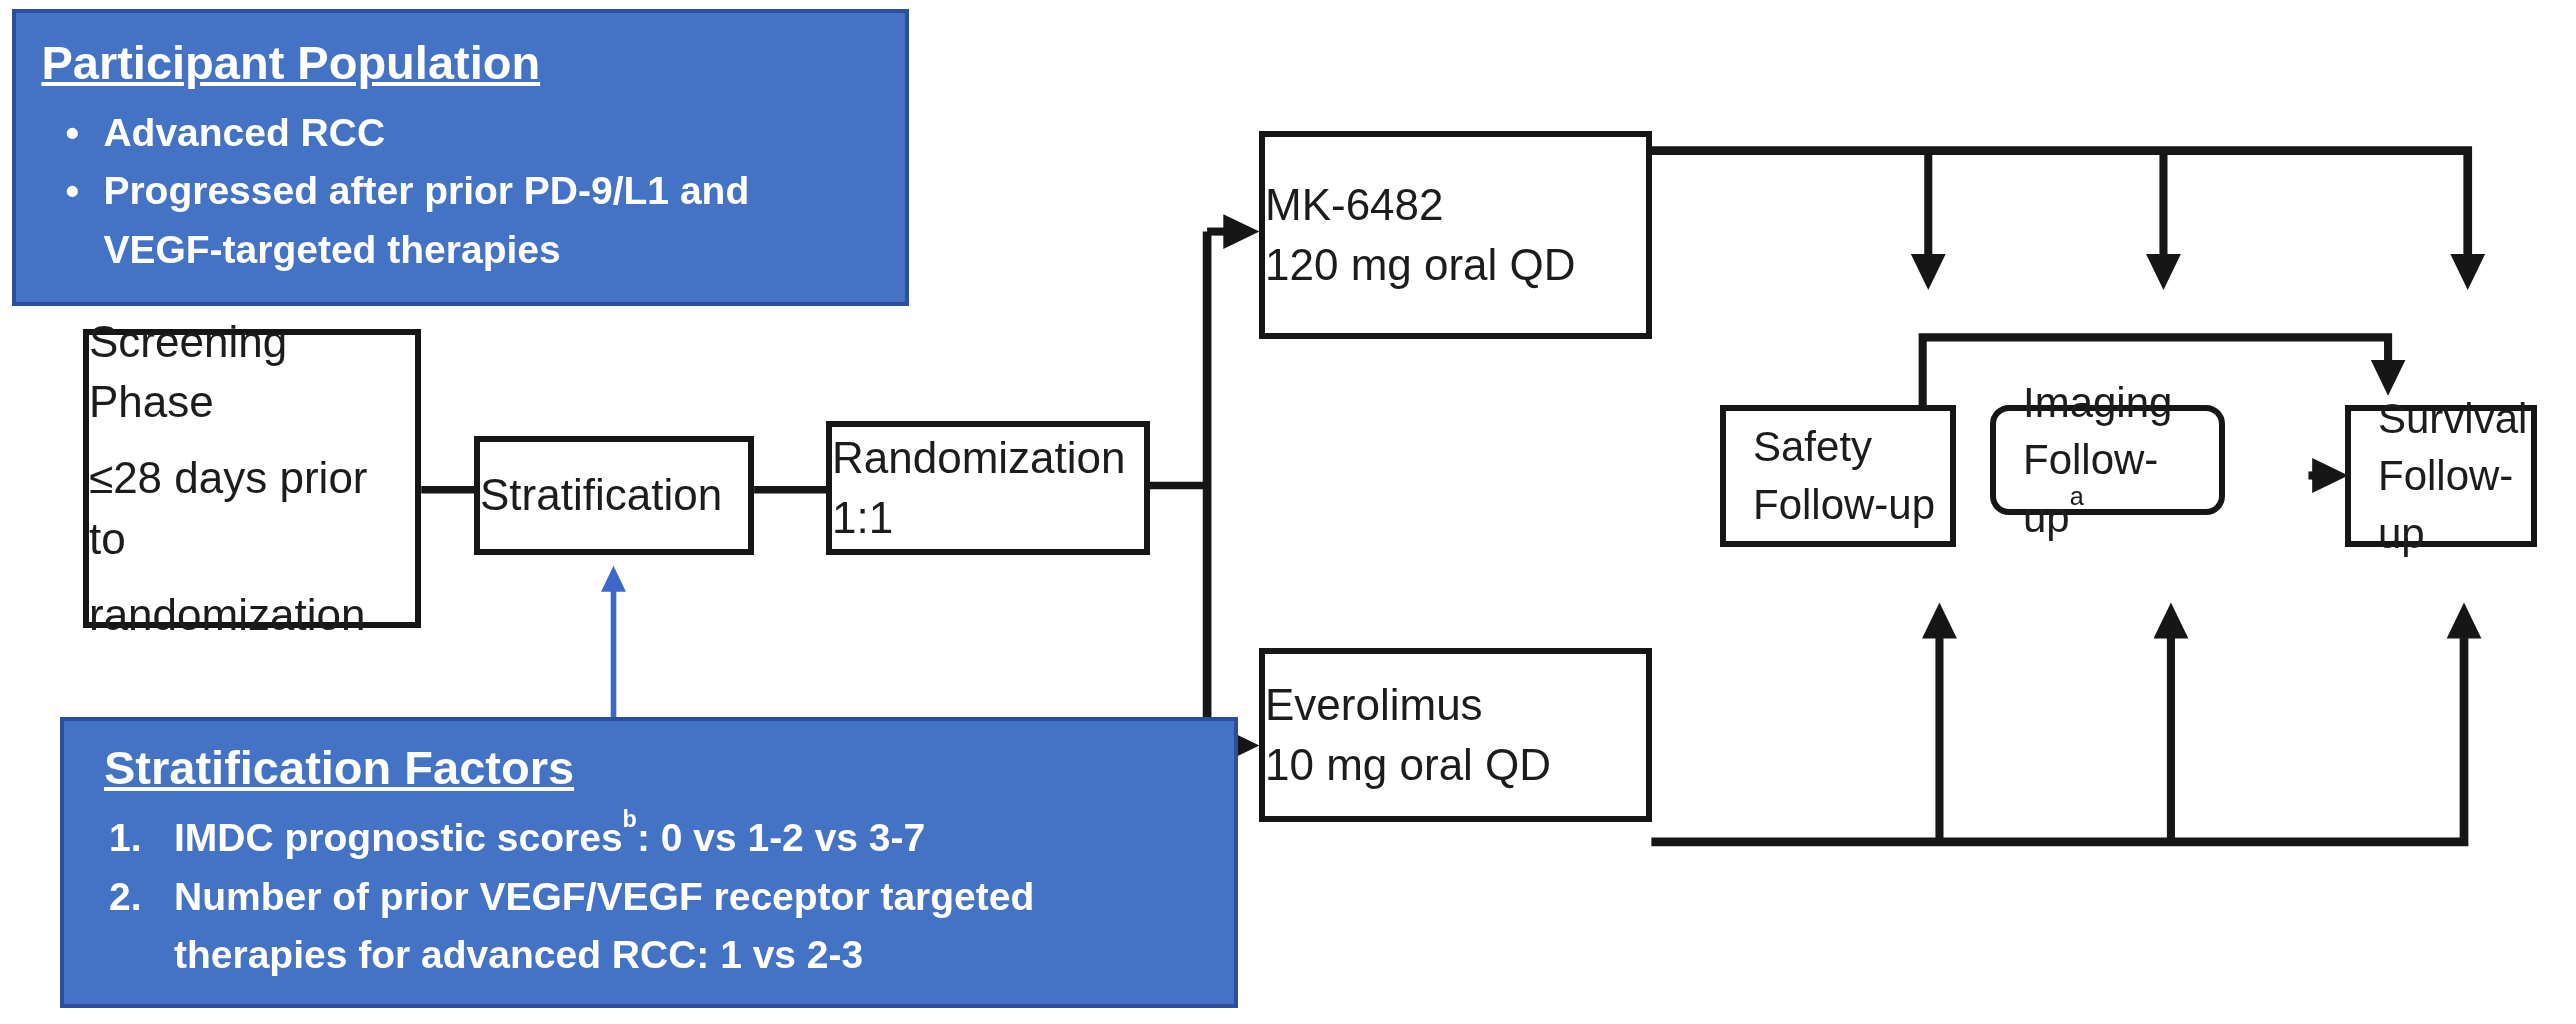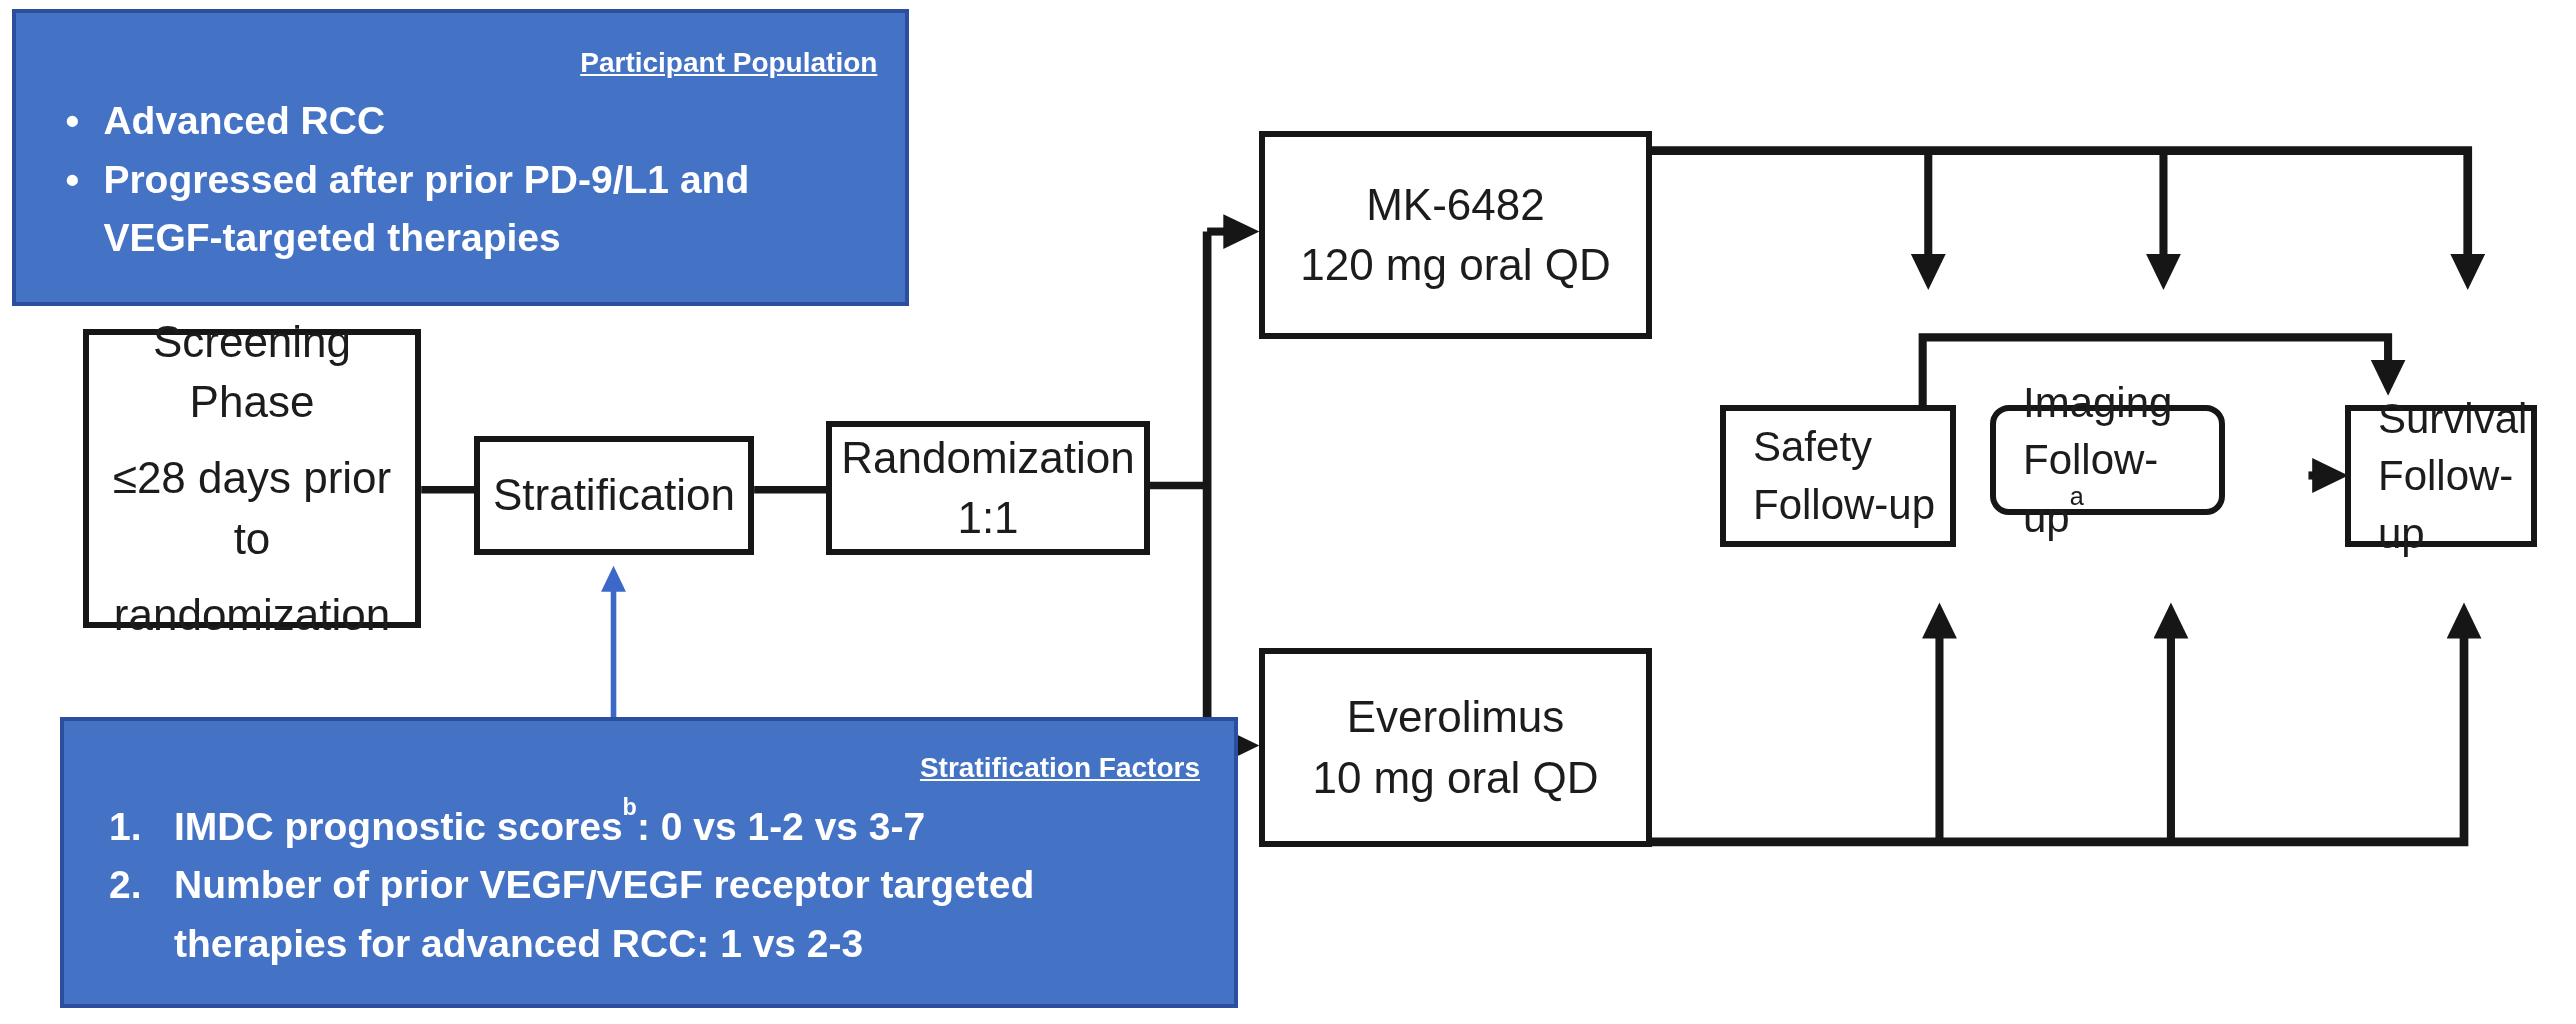--- a/index.html
+++ b/index.html
@@ -1,40 +1,40 @@
 <!DOCTYPE html>
 <html style="font-size:10px"><head>
 <meta charset="utf-8">
 <style>
   html,body{margin:0;padding:0;background:#ffffff;}
   .canvas{position:relative;width:2576px;height:1025px;background:#ffffff;
           font-family:"Liberation Sans", sans-serif;overflow:hidden;}
   .connectors{position:absolute;left:0;top:0;width:2576px;height:1025px;}
   .box{position:absolute;box-sizing:border-box;display:flex;flex-direction:column;justify-content:center;}
   .black-box{background:#ffffff;border:6.8px solid #161616;color:#1c1c1c;
-             font-size:44px;line-height:1.37;text-align:center;}
+             font-size:44px;line-height:1.37;text-align:left;}
   .black-box.align-left{text-align:left;padding-left:27px;font-size:42px;}
   .blue-box{background:#4472C4;border:4.4px solid #2B4F9E;color:#ffffff;font-weight:bold;}
-  .blue-title{text-align:right;text-decoration:underline;font-size:28px;margin-bottom:13.7px;}
+  .blue-title{text-align:left;text-decoration:underline;font-size:47px;margin-bottom:13.7px;}
   .blue-body{font-size:39px;line-height:1.5;}
   .b-row{display:flex;align-items:flex-start;}
   .b-marker{flex:0 0 62px;text-align:center;}
   .b-text{flex:1 1 auto;}
   .f-row{display:flex;align-items:flex-start;}
   .f-num{flex:0 0 65px;text-align:left;padding-left:5px;}
   .f-text{flex:1 1 auto;}
   sup{font-size:0.6em;line-height:0;position:relative;top:-0.45em;}
   
   .participant{left:12.4px;top:8.7px;width:897px;height:297px;padding:18.7px 28px 18.7px 25px;}
   .screening{left:83px;top:329px;width:338px;height:299px;gap:16px;}
   .stratification{left:474px;top:436px;width:280px;height:119px;}
   .randomization{left:826px;top:421px;width:324px;height:134px;}
   .factors{left:60px;top:717px;width:1178px;height:291px;padding:12.4px 34px 12.4px 40px;}
   .mk{left:1259px;top:131px;width:393px;height:208px;}
-  .evero{left:1259px;top:648px;width:393px;height:199px;}
+  .evero{left:1259px;top:648px;width:393px;height:174px;}
   .safety{left:1720px;top:405px;width:236px;height:142px;}
   .imaging{left:1990px;top:405px;width:235px;height:110px;border-radius:19px;}
   .survival{left:2345px;top:405px;width:192px;height:142px;}
 </style>
 </head>
 <body>
 
 <div class="canvas">
 
   <svg class="connectors" viewBox="0 0 4140 1647" xmlns="http://www.w3.org/2000/svg">

